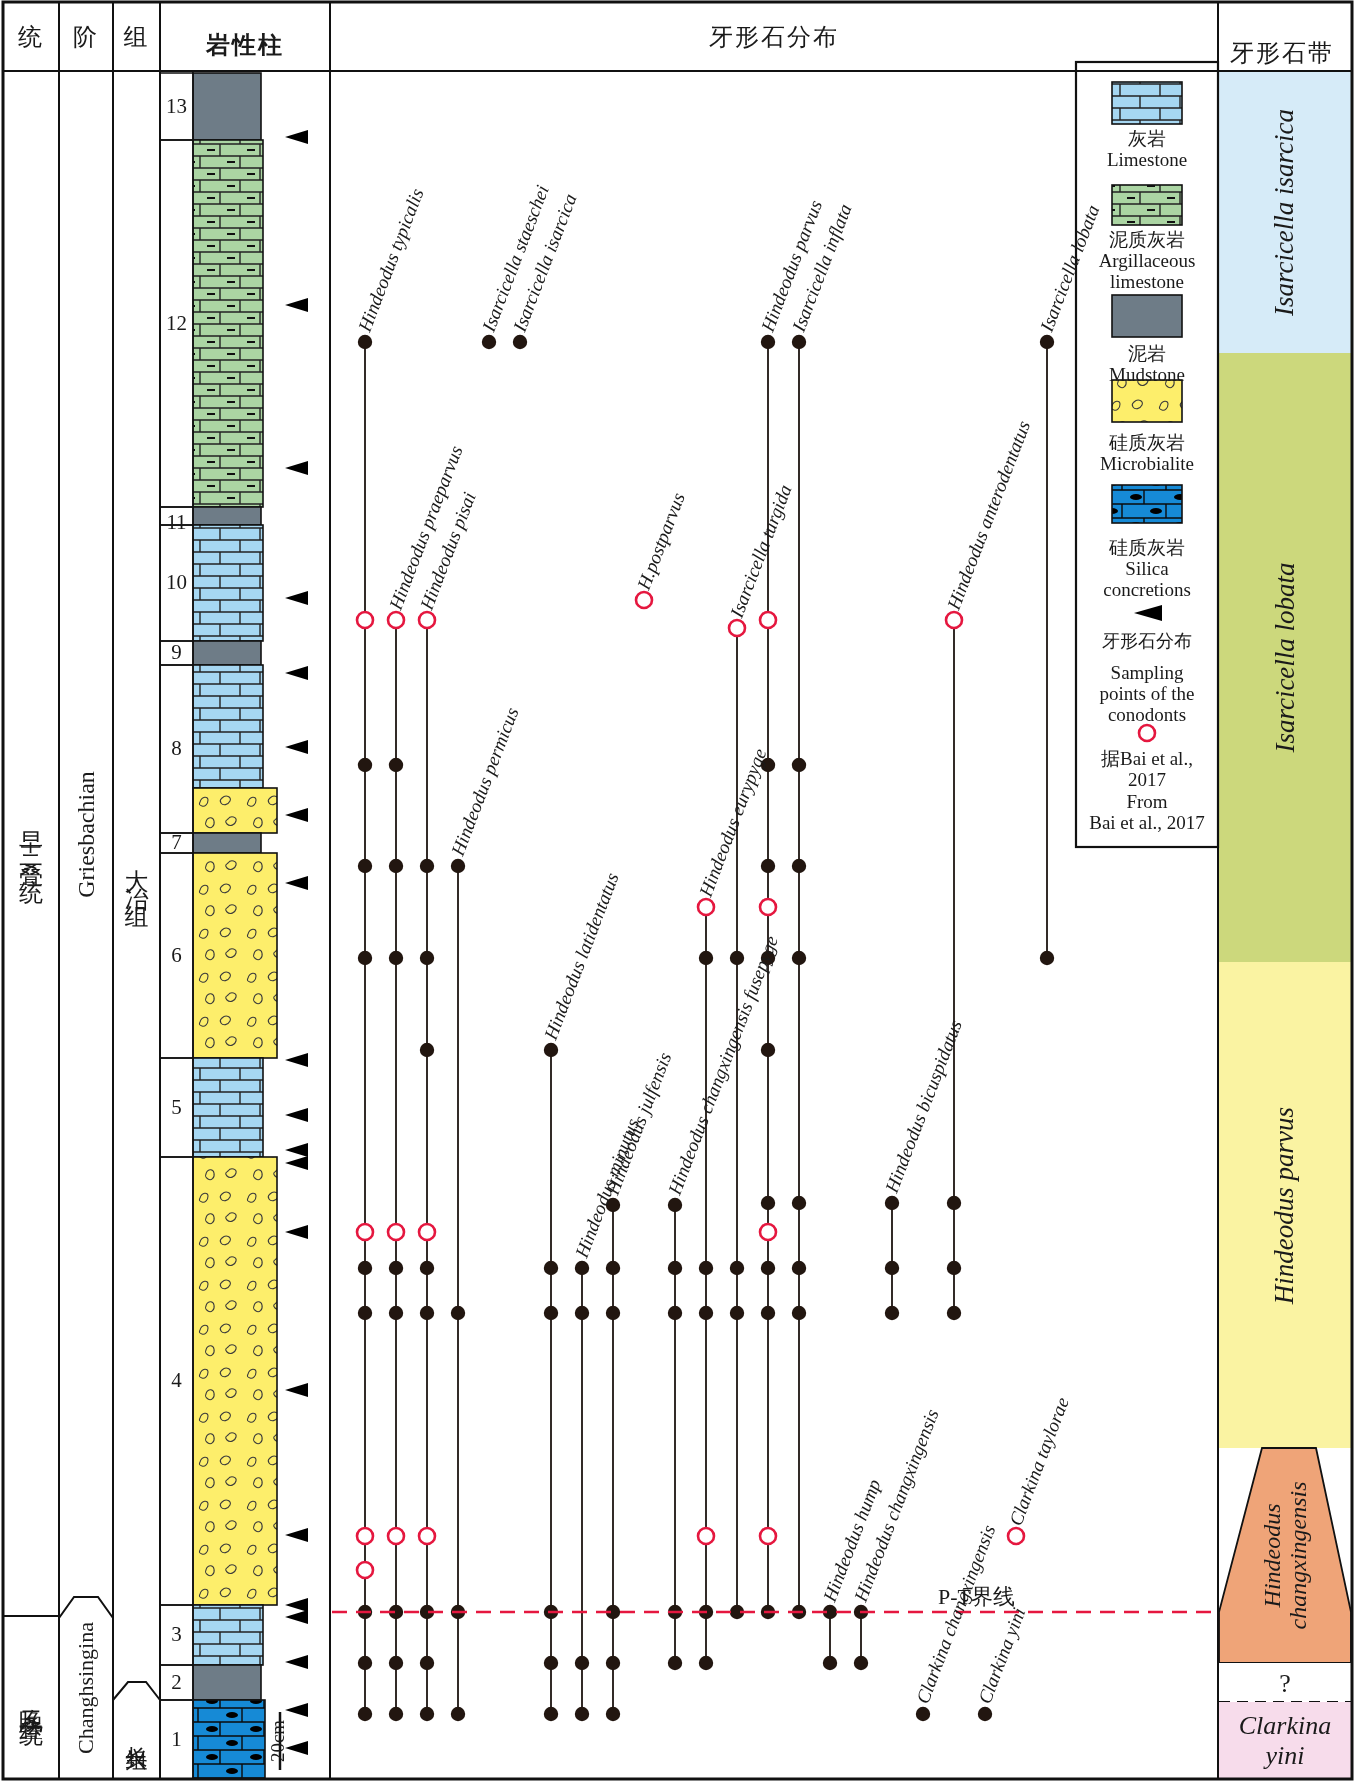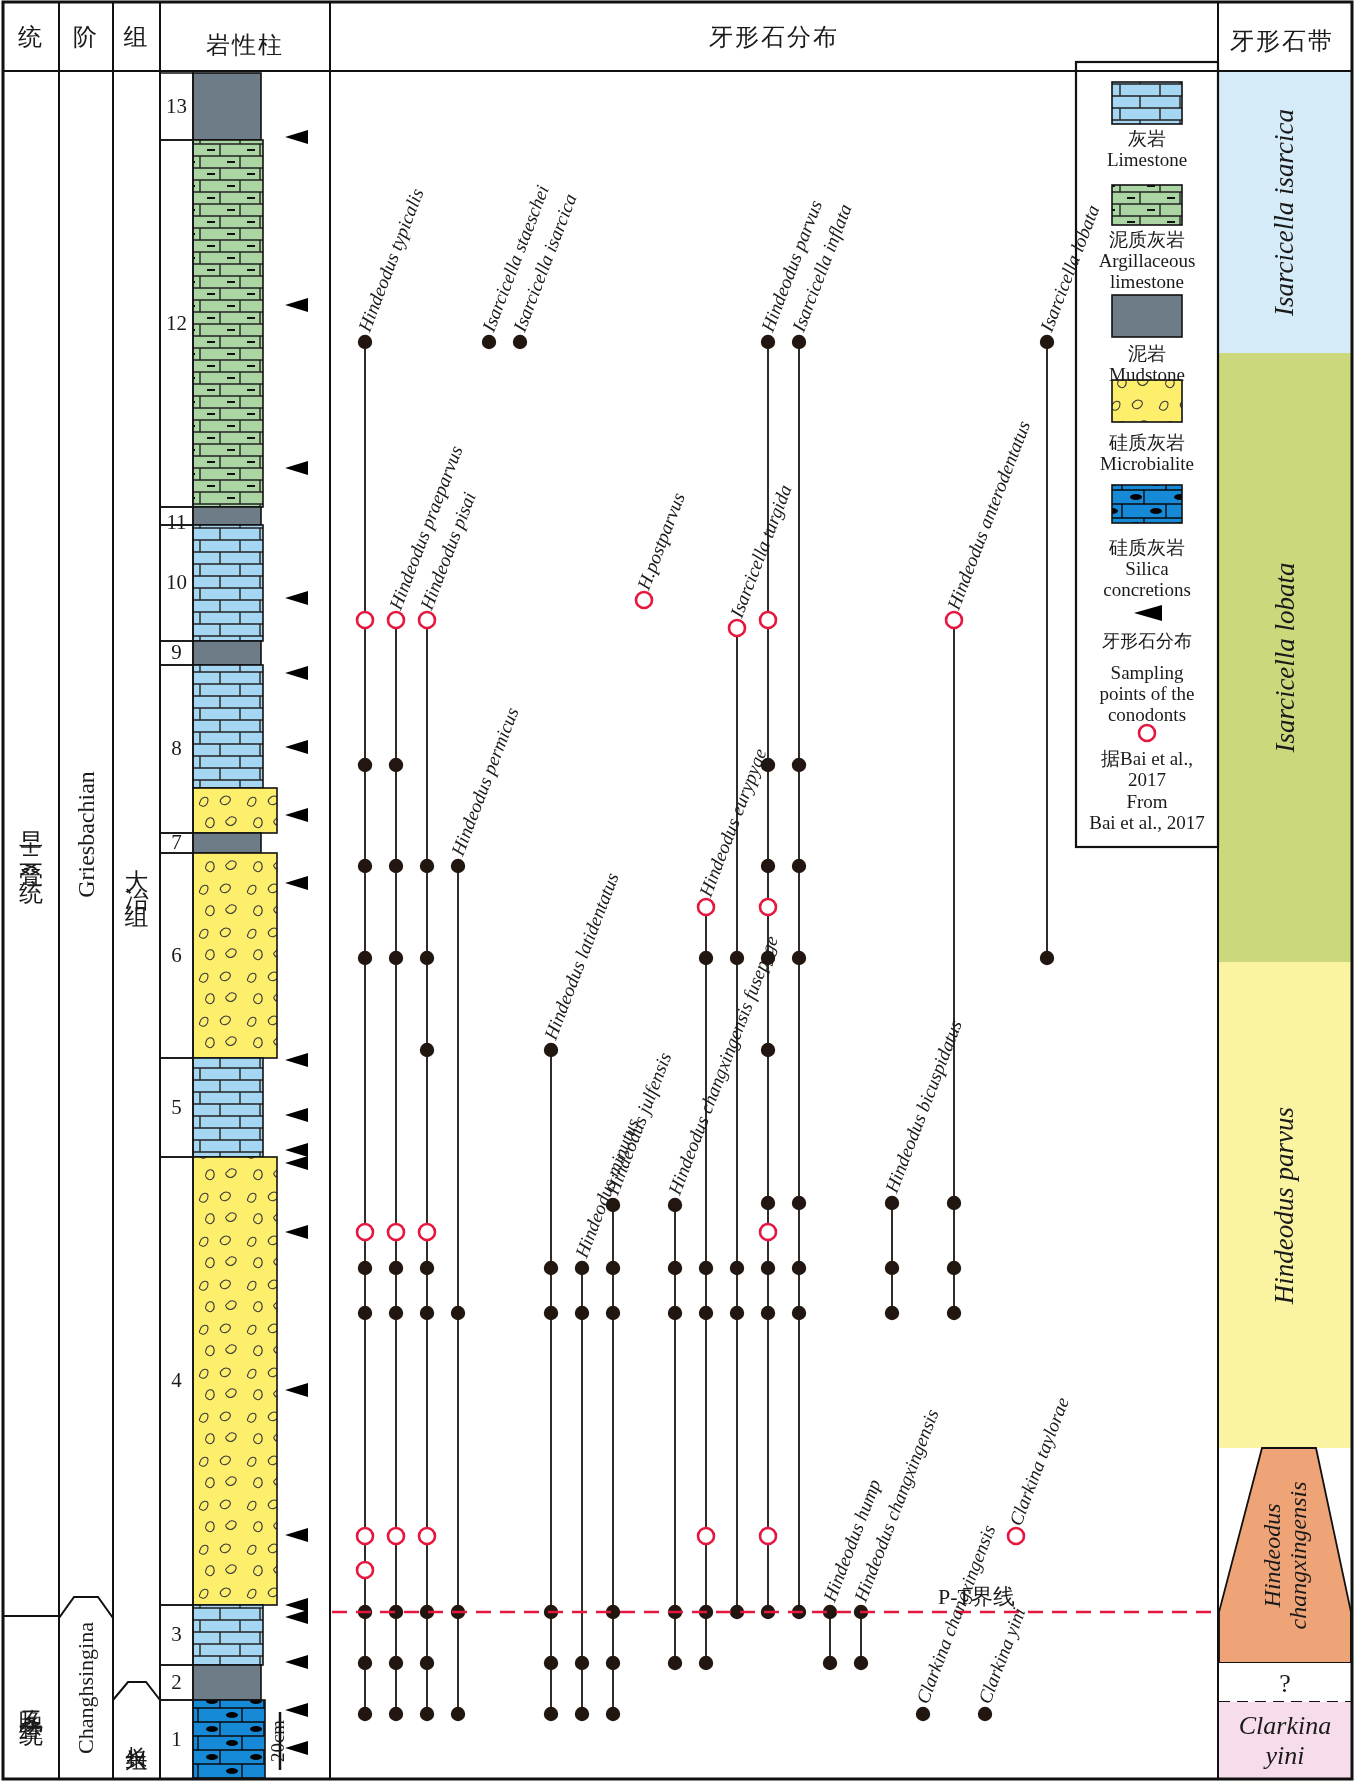--- a/index.html
+++ b/index.html
@@ -258,23 +258,23 @@
         <path d="M3 1616 H59" stroke="#111" stroke-width="2"></path>
         <path d="M59 1618 L74 1597 L98 1597 L113 1618" fill="#fff" stroke="#111" stroke-width="2"></path>
         <path d="M113 1700 L128 1682 L146 1682 L160 1700" fill="#fff" stroke="#111" stroke-width="2"></path>
         <path d="M280 1712 V1770" stroke="#111" stroke-width="2.5"></path>
       </g>
   </svg>
 
   <div class="lbl hdr" style="left:3px;top:2px;width:56px;height:69px;">统</div>
   <div class="lbl hdr" style="left:59px;top:2px;width:54px;height:69px;">阶</div>
   <div class="lbl hdr" style="left:113px;top:2px;width:47px;height:69px;">组</div>
-  <div class="lbl hdr" style="left:160px;top:2px;width:170px;height:85px;">岩性柱</div>
+  <div class="lbl hdr" style="left:160px;top:2px;width:170px;height:85px;font-weight:bold;">岩性柱</div>
   <div class="lbl hdr" style="left:330px;top:2px;width:888px;height:69px;">牙形石分布</div>
-  <div class="lbl hdr" style="left:1218px;top:6px;width:128px;height:69px;">牙形石带</div>
+  <div class="lbl hdr" style="left:1218px;top:18px;width:128px;height:69px;">牙形石带</div>
 
   <div class="lbl vtxt" style="left:3px;top:71px;width:56px;height:1545px;">
       <span style="letter-spacing:16px;">早三叠统</span>
     </div>
   <div class="lbl vtxt" style="left:3px;top:1616px;width:56px;height:163px;">
       <span style="letter-spacing:4px;">晚二叠统</span>
     </div>
   <div class="lbl rot" style="left:59px;top:71px;width:54px;height:1526px;">
       <span>Griesbachian</span>
     </div>

